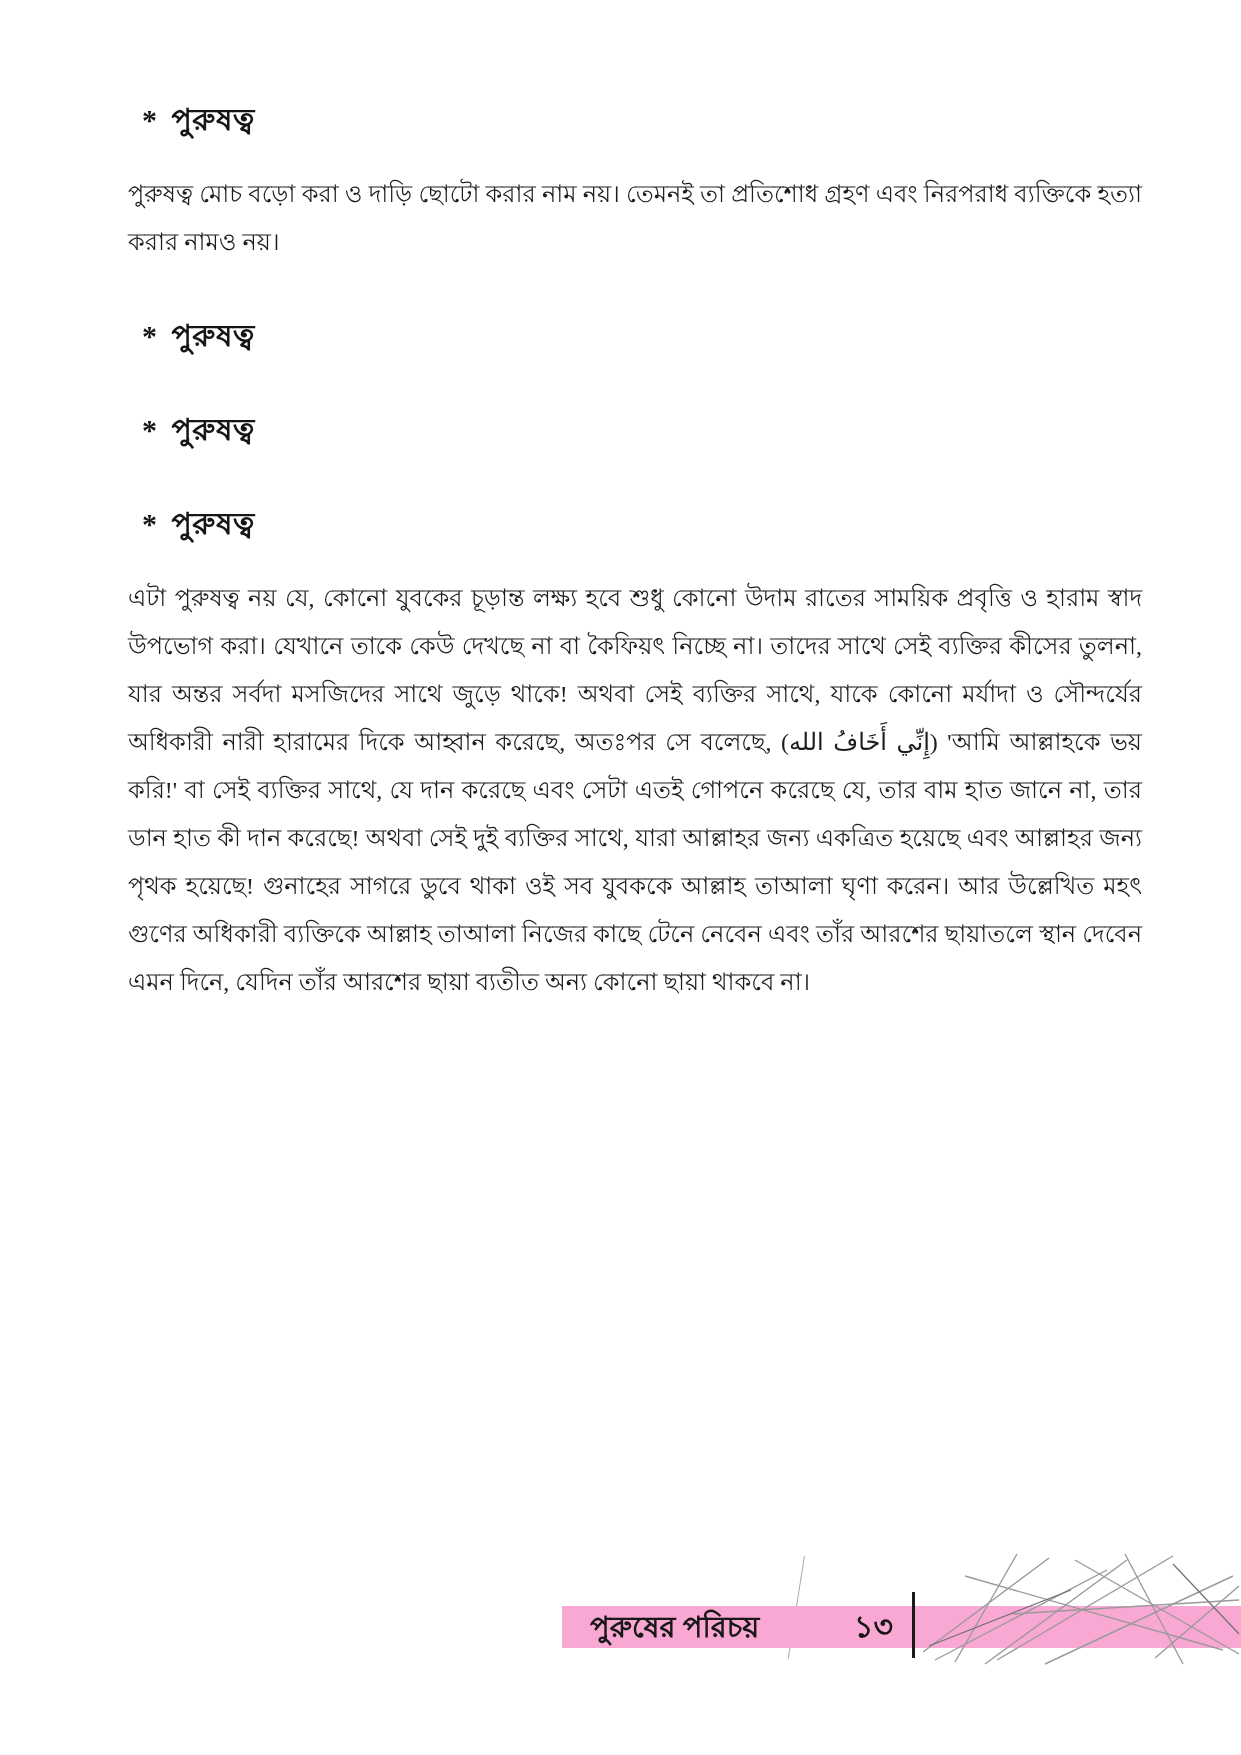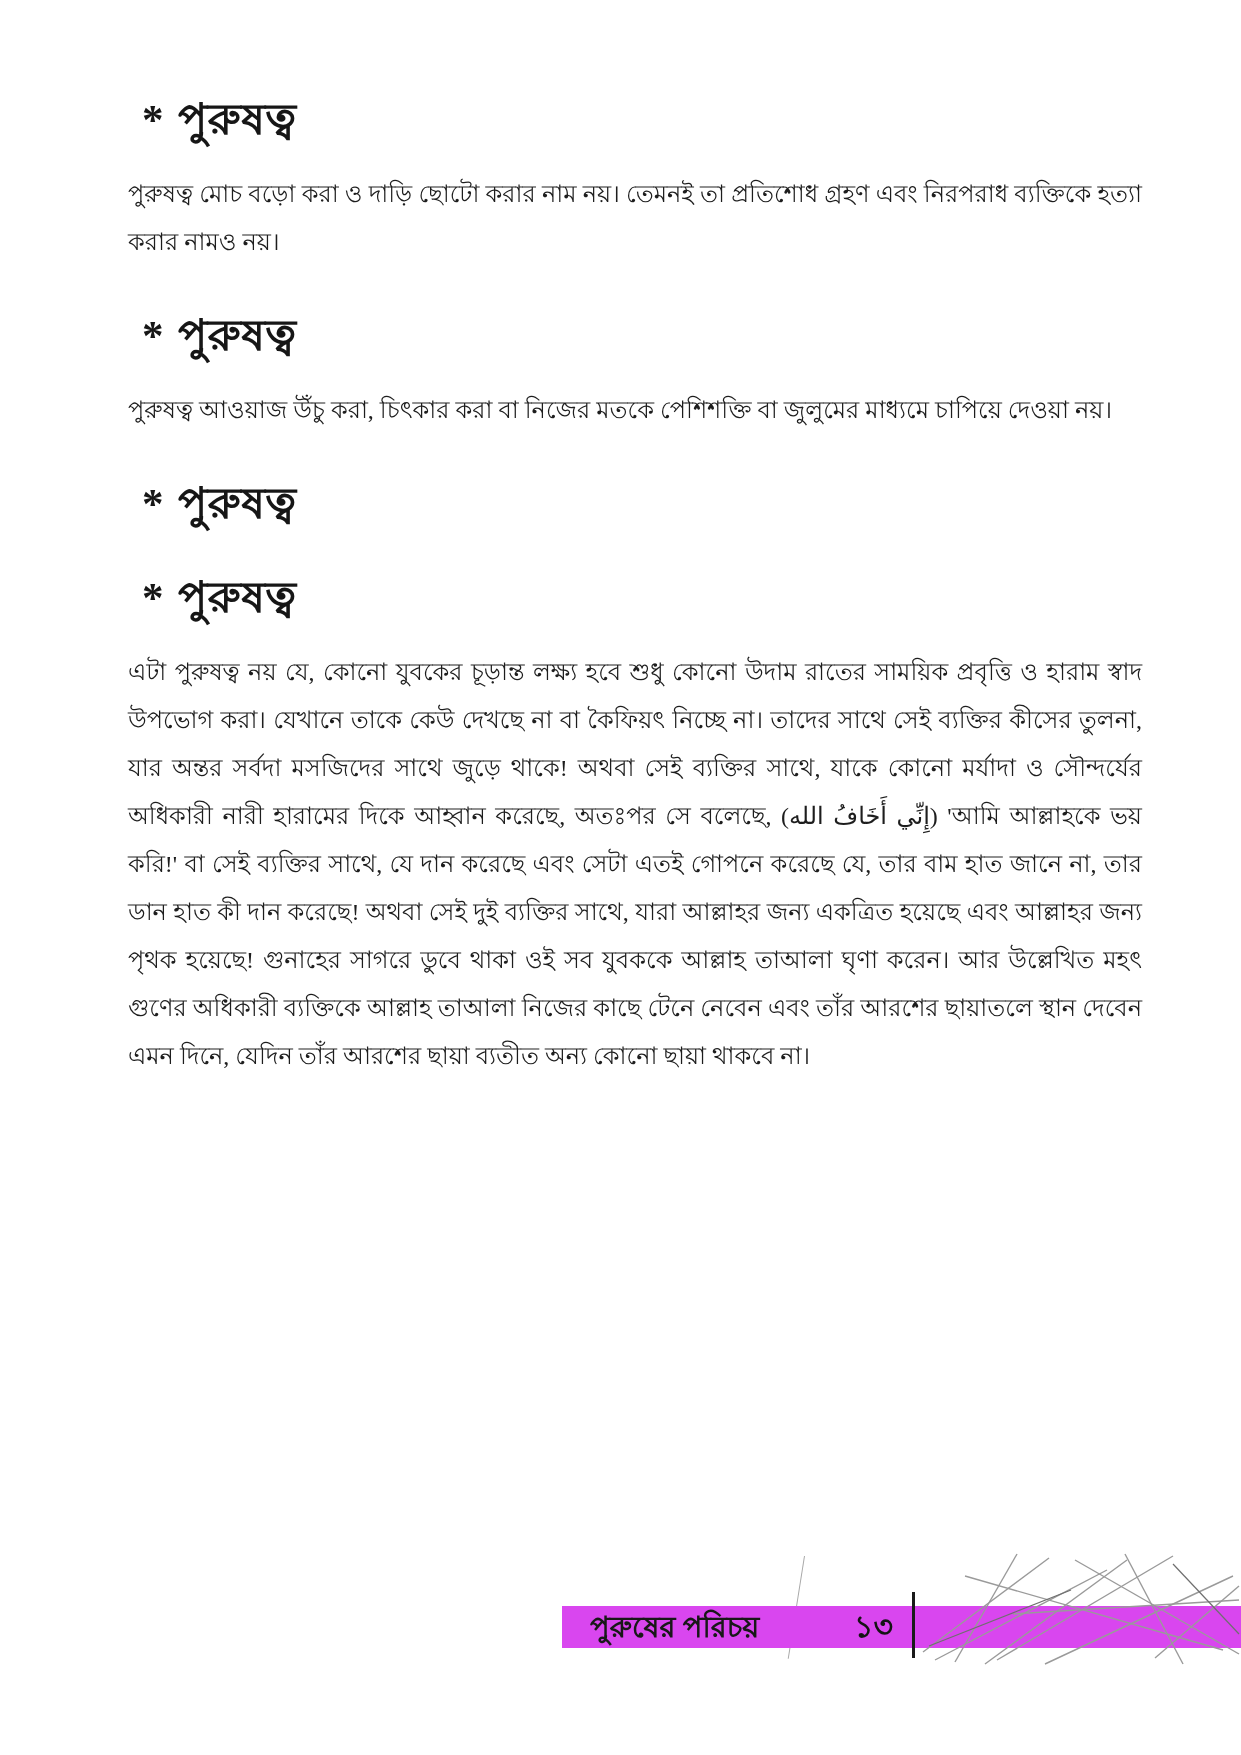--- a/index.html
+++ b/index.html
@@ -19,42 +19,42 @@
   }
   .content {
     position: absolute;
     top: 96px;
     left: 128px;
     width: 1014px;
   }
   .section { margin: 0 0 46px 0; }
   .section h2 {
     margin: 0 0 26px 14px;
-    font-size: 43px;
+    font-size: 30px;
     line-height: 48px;
     font-weight: bold;
     color: #161616;
     letter-spacing: 0.5px;
   }
   .section h2 .marker { margin-right: 14px; font-weight: bold; }
   .section p {
     margin: 0;
     font-size: 24px;
     line-height: 48px;
     text-align: justify;
     color: #1d1d1d;
   }
   
   .footer-bar {
     position: absolute;
     top: 1606px;
     left: 562px;
     width: 679px;
     height: 42px;
-    background: #d946ef;
+    background: #f9a8d4;
   }
   .running-title {
     position: absolute;
     top: 0;
     left: 28px;
     height: 42px;
     line-height: 42px;
     font-size: 29px;
     font-weight: bold;
     color: #181818;
@@ -102,21 +102,20 @@
 
   <div class="content">
 
     <section class="section">
       <h2><span class="marker">*</span><span>পুরুষত্ব</span></h2>
       <p>পুরুষত্ব মোচ বড়ো করা ও দাড়ি ছোটো করার নাম নয়। তেমনই তা প্রতিশোধ গ্রহণ এবং নিরপরাধ ব্যক্তিকে হত্যা করার নামও নয়।</p>
     </section>
 
     <section class="section">
       <h2><span class="marker">*</span><span>পুরুষত্ব</span></h2>
-      <p>পুরুষত্ব আওয়াজ উঁচু করা, চিৎকার করা বা নিজের মতকে পেশিশক্তি বা জুলুমের মাধ্যমে চাপিয়ে দেওয়া নয়।</p>
     </section>
 
     <section class="section">
       <h2><span class="marker">*</span><span>পুরুষত্ব</span></h2>
     </section>
 
     <section class="section">
       <h2><span class="marker">*</span><span>পুরুষত্ব</span></h2>
       <p>এটা পুরুষত্ব নয় যে, কোনো যুবকের চূড়ান্ত লক্ষ্য হবে শুধু কোনো উদাম রাতের সাময়িক প্রবৃত্তি ও হারাম স্বাদ উপভোগ করা। যেখানে তাকে কেউ দেখছে না বা কৈফিয়ৎ নিচ্ছে না। তাদের সাথে সেই ব্যক্তির কীসের তুলনা, যার অন্তর সর্বদা মসজিদের সাথে জুড়ে থাকে! অথবা সেই ব্যক্তির সাথে, যাকে কোনো মর্যাদা ও সৌন্দর্যের অধিকারী নারী হারামের দিকে আহ্বান করেছে, অতঃপর সে বলেছে, (إِنِّي أَخَافُ الله) 'আমি আল্লাহকে ভয় করি!' বা সেই ব্যক্তির সাথে, যে দান করেছে এবং সেটা এতই গোপনে করেছে যে, তার বাম হাত জানে না, তার ডান হাত কী দান করেছে! অথবা সেই দুই ব্যক্তির সাথে, যারা আল্লাহর জন্য একত্রিত হয়েছে এবং আল্লাহর জন্য পৃথক হয়েছে! গুনাহের সাগরে ডুবে থাকা ওই সব যুবককে আল্লাহ তাআলা ঘৃণা করেন। আর উল্লেখিত মহৎ গুণের অধিকারী ব্যক্তিকে আল্লাহ তাআলা নিজের কাছে টেনে নেবেন এবং তাঁর আরশের ছায়াতলে স্থান দেবেন এমন দিনে, যেদিন তাঁর আরশের ছায়া ব্যতীত অন্য কোনো ছায়া থাকবে না।</p>
     </section>

